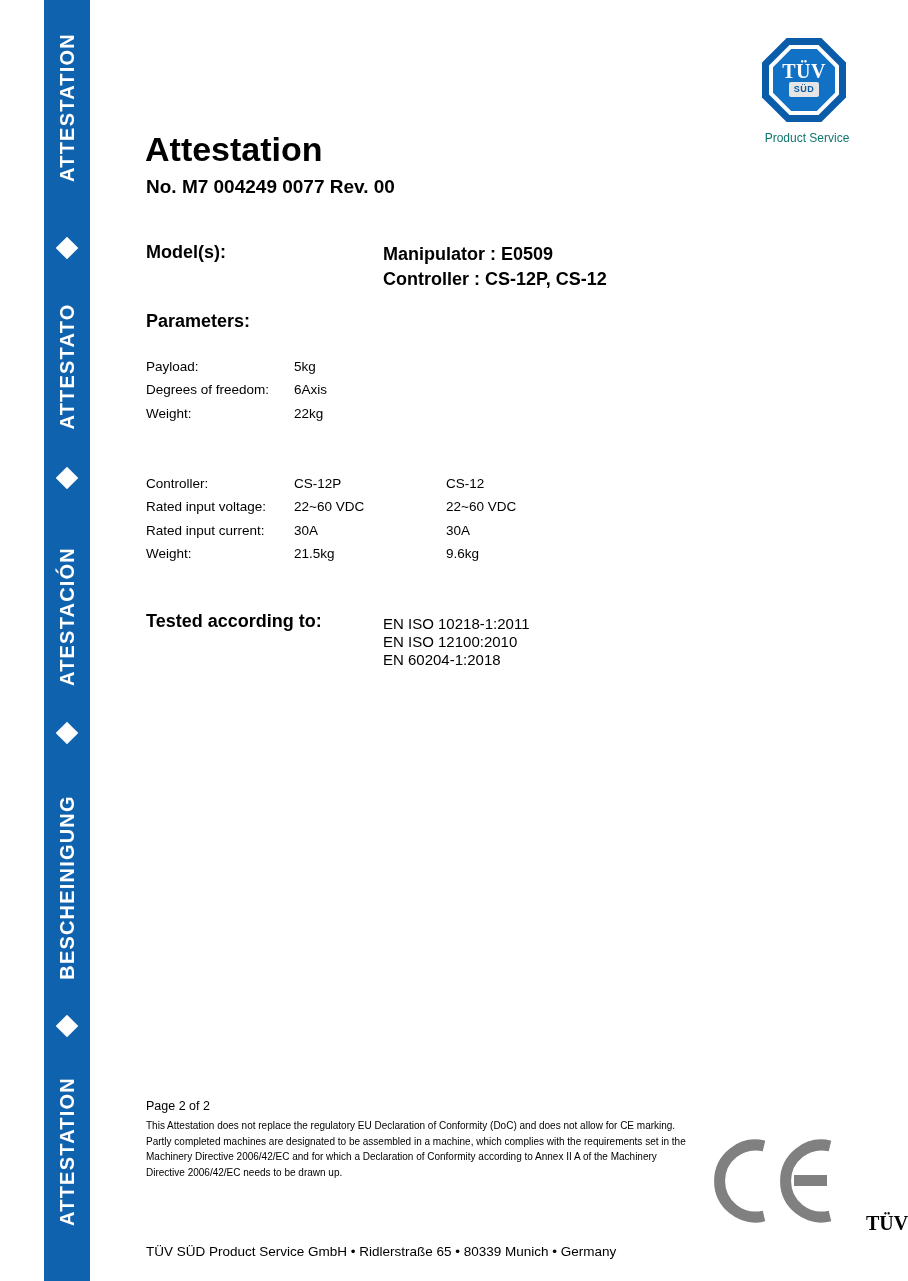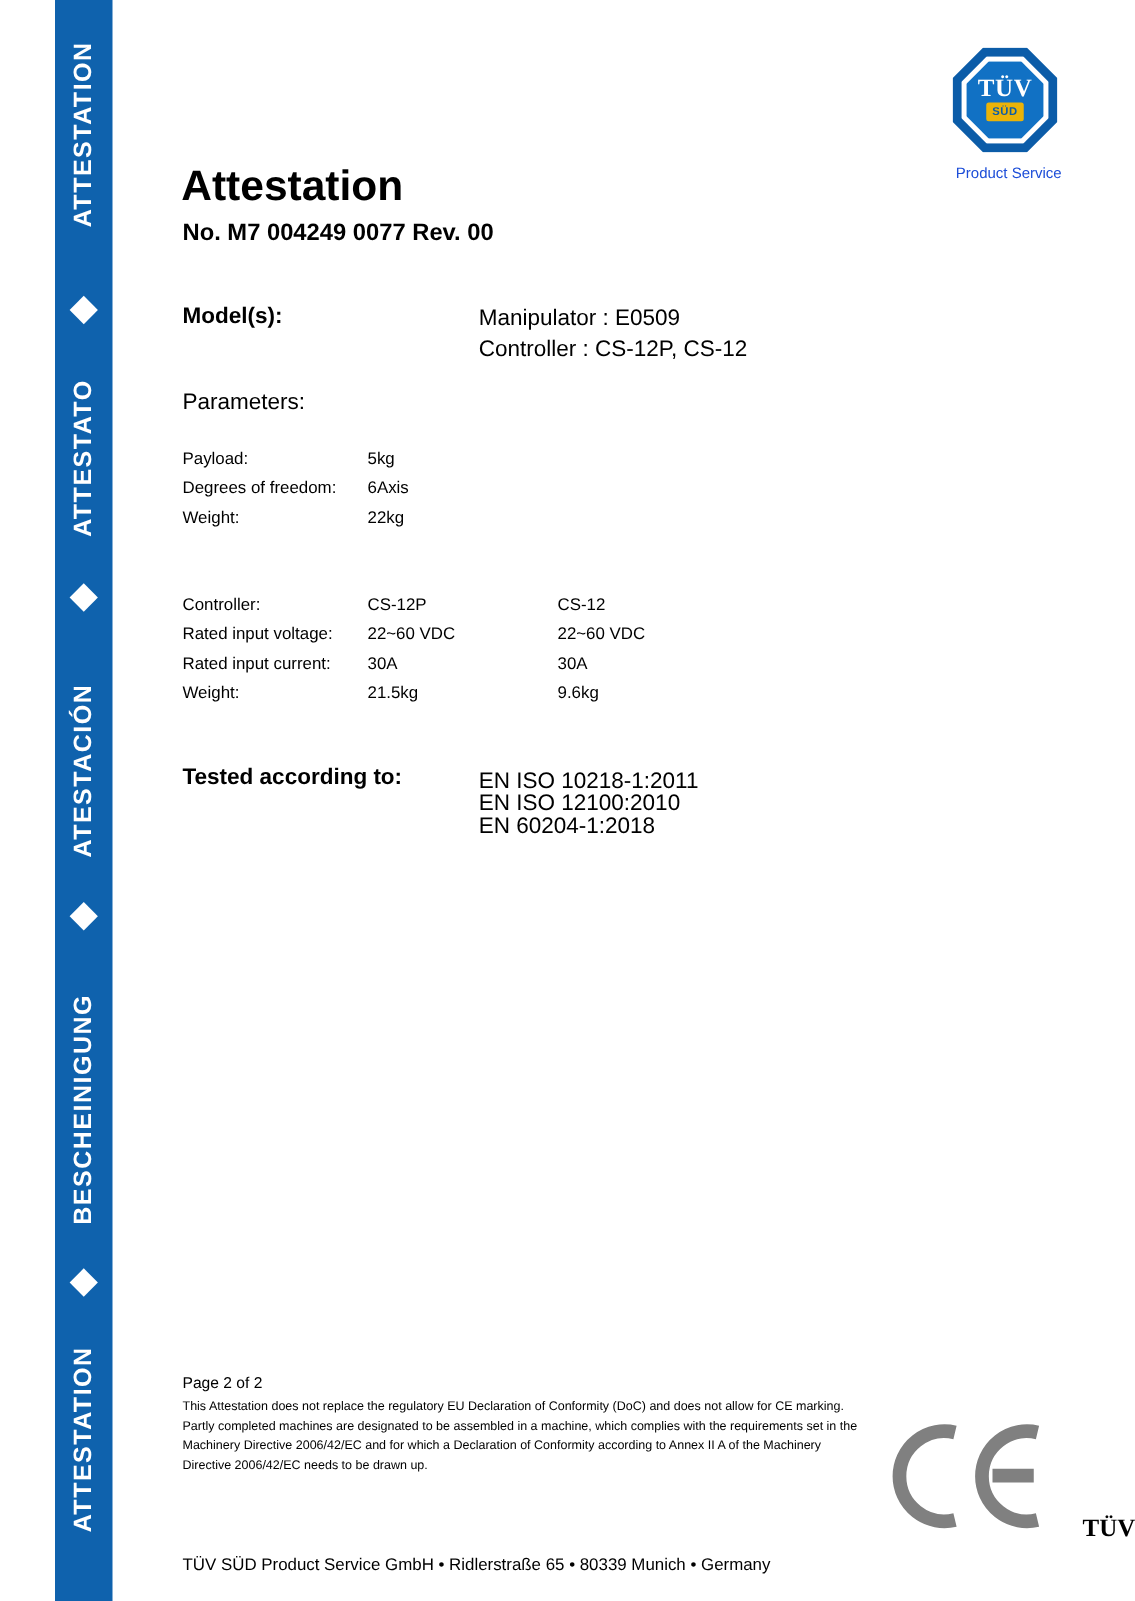--- a/index.html
+++ b/index.html
@@ -101,37 +101,37 @@
     font-size: 20px;
     font-family: "Liberation Serif", serif;
     letter-spacing: 0.5px;
   }
   .sud-badge {
     position: absolute;
     left: 27px;
     top: 44px;
     width: 30px;
     height: 15px;
-    background: #eab308;
+    background: #e5e5e5;
     border-radius: 2px;
     color: #0b5ca8;
     font-weight: bold;
     font-size: 9px;
     text-align: center;
     line-height: 15px;
     letter-spacing: 0.5px;
   }
   .product-service {
     position: absolute;
     left: 742px;
     top: 131px;
     width: 130px;
     text-align: center;
     font-size: 12px;
-    color: #1d4ed8;
+    color: #0f766e;
   }
 
   
   .title {
     position: absolute;
     left: 145px;
     top: 130px;
     font-size: 34px;
     font-weight: bold;
     letter-spacing: 0px;
@@ -149,30 +149,30 @@
     left: 146px;
     top: 242px;
     font-size: 18px;
     font-weight: bold;
   }
   .models-lines {
     position: absolute;
     left: 383px;
     top: 242px;
     font-size: 18px;
-    font-weight: normal;
+    font-weight: bold;
     line-height: 25px;
   }
 
   .params-label {
     position: absolute;
     left: 146px;
     top: 311px;
     font-size: 18px;
-    font-weight: normal;
+    font-weight: bold;
   }
 
   .param-table {
     position: absolute;
     left: 146px;
     top: 355px;
     font-size: 13.5px;
     line-height: 23.3px;
     border-collapse: collapse;
   }
@@ -204,21 +204,21 @@
     position: absolute;
     left: 146px;
     top: 611px;
     font-size: 18px;
     font-weight: bold;
   }
   .tested-list {
     position: absolute;
     left: 383px;
     top: 615px;
-    font-size: 18px;
+    font-size: 15px;
     line-height: 18px;
   }
 
   
   .page-num {
     position: absolute;
     left: 146px;
     top: 1099px;
     font-size: 12.5px;
   }

